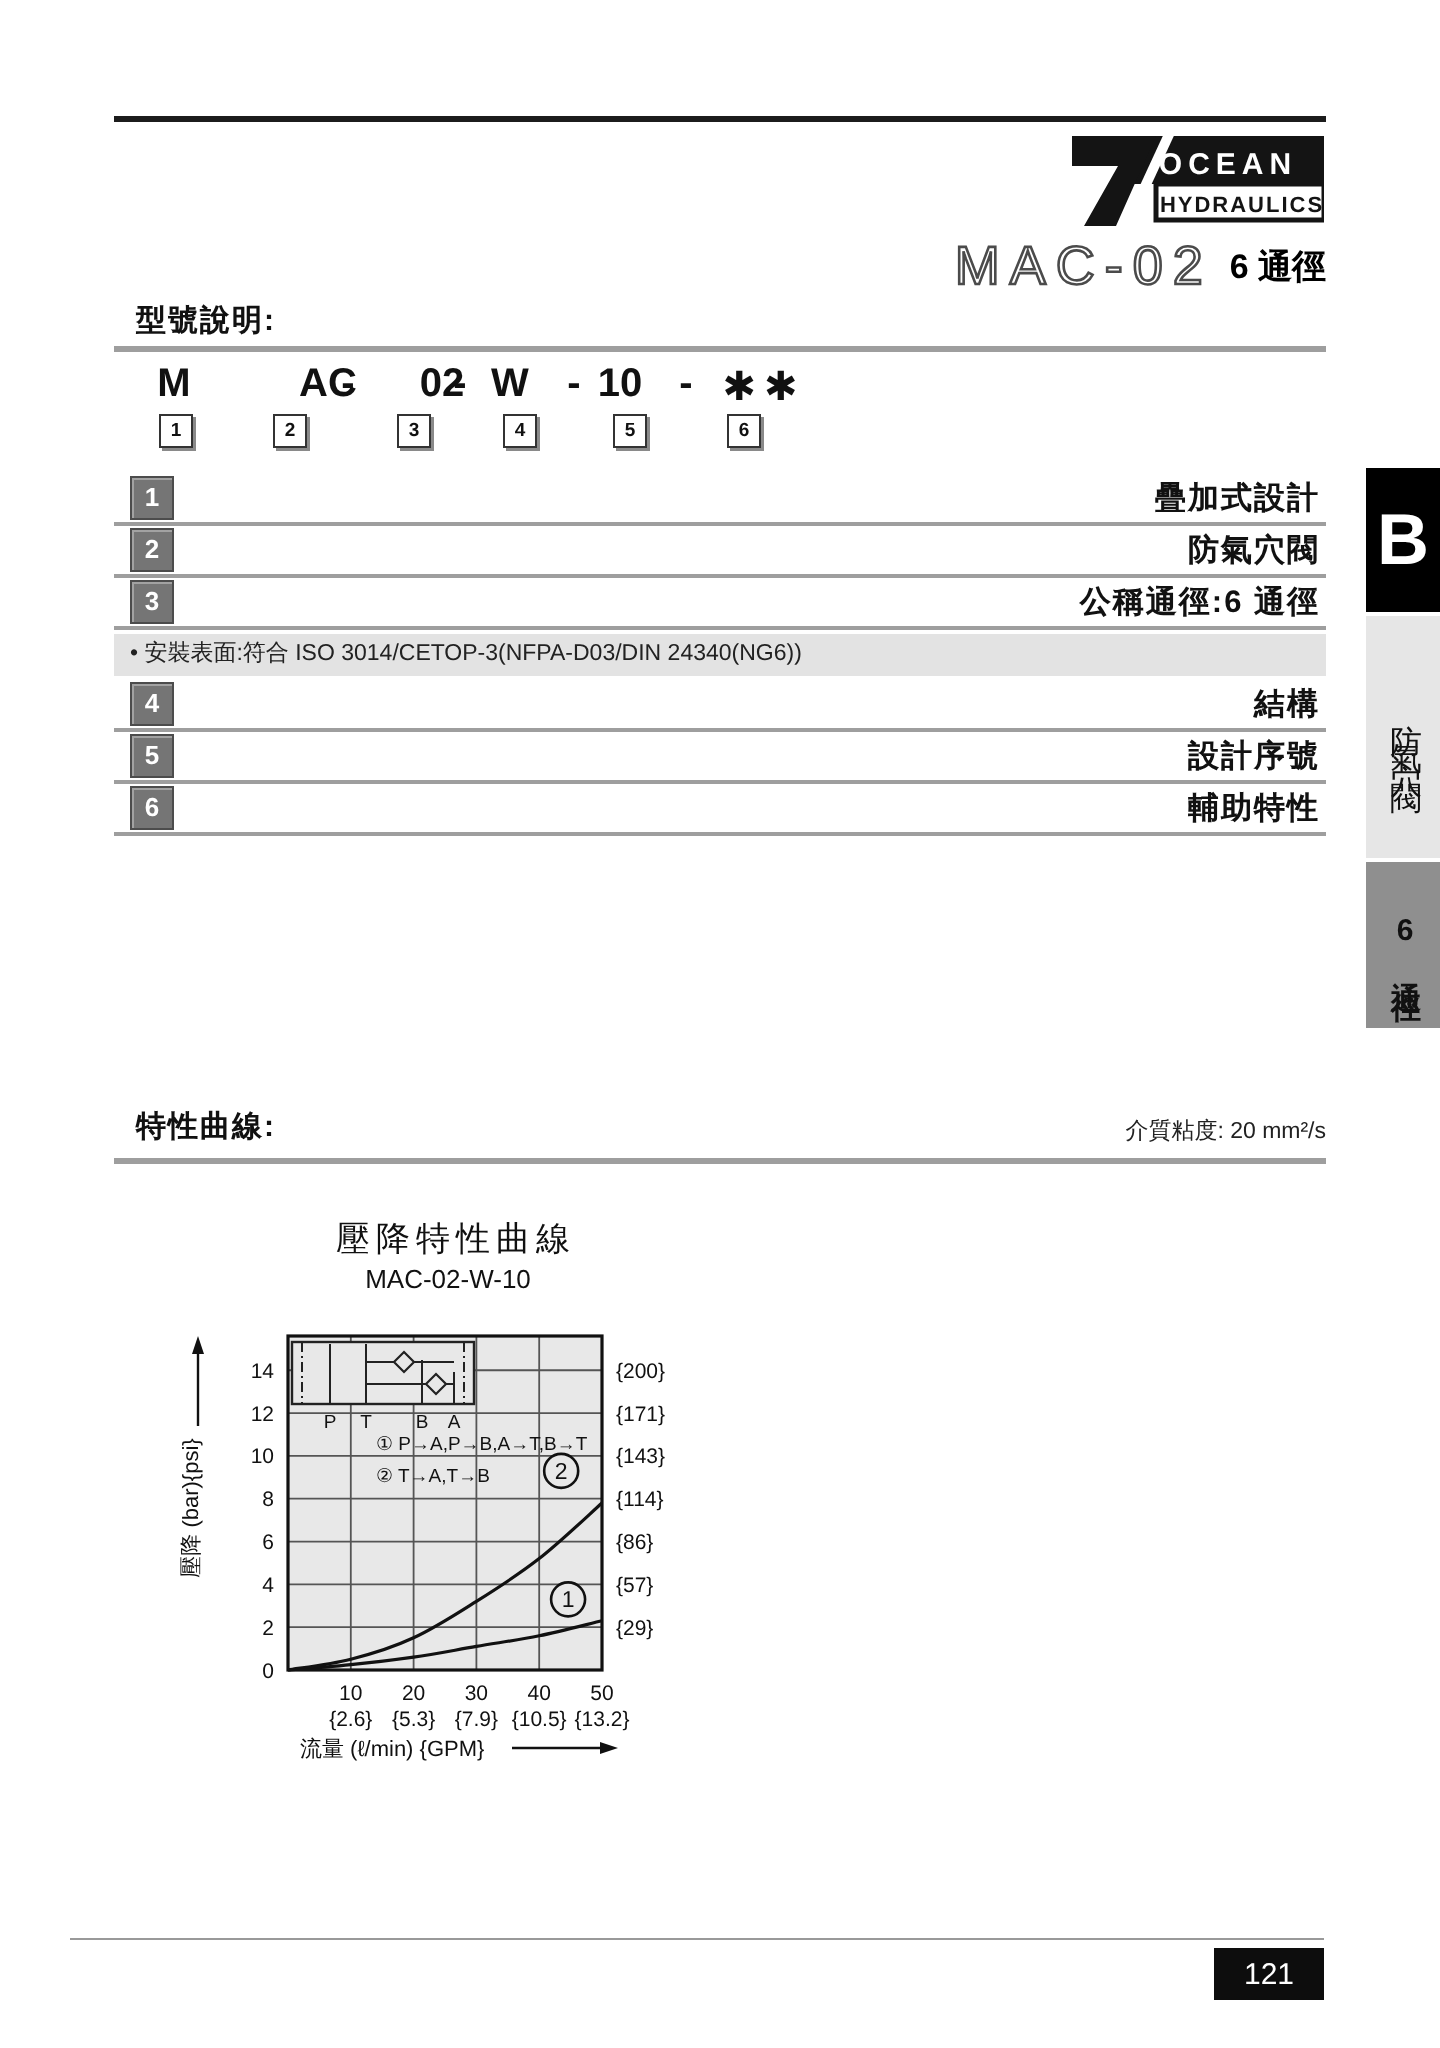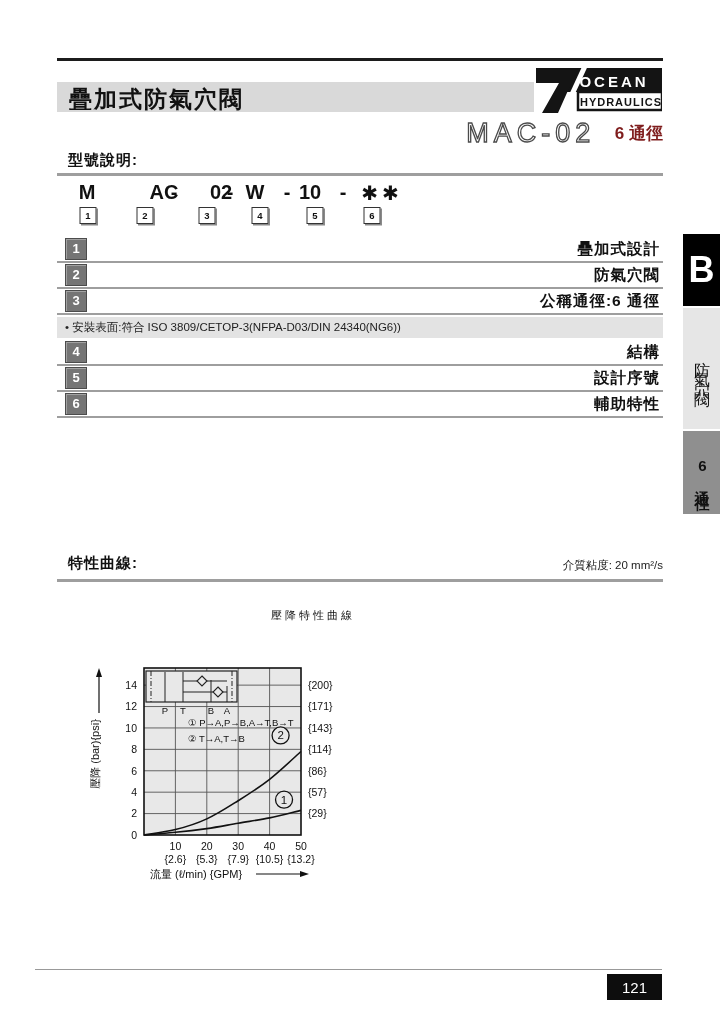--- a/index.html
+++ b/index.html
@@ -9,21 +9,21 @@
   .topline{position:absolute;left:57px;top:58px;width:606px;height:3px;background:#1c1c1c;}
 
   .titlebar{position:absolute;left:57px;top:82px;width:477px;height:30px;background:#d9d9d9;}
   .titlebar .t{position:absolute;left:12px;top:2px;font-size:23px;font-weight:bold;letter-spacing:2px;}
 
   .logo{position:absolute;left:532px;top:66px;width:130px;height:48px;}
 
   .model-series{position:absolute;right:57px;top:118px;text-align:right;white-space:nowrap;}
   .model-series .outline{font-size:27px;font-weight:normal;letter-spacing:5px;color:#fff;
         -webkit-text-stroke:1.3px #4b4b4b;vertical-align:middle;}
-  .model-series .size{font-size:17px;font-weight:bold;color:#7f1d1d;vertical-align:middle;margin-left:15px;}
+  .model-series .size{font-size:17px;font-weight:bold;color:#000000;vertical-align:middle;margin-left:4px;}
 
   .sec-heading{position:absolute;left:68px;font-size:15px;font-weight:bold;letter-spacing:1px;}
   .rule{position:absolute;left:57px;width:606px;height:3px;background:#9e9e9e;}
 
   .model-code{position:absolute;left:0;top:181px;width:720px;height:26px;}
   .model-code span{position:absolute;transform:translateX(-50%);font-size:20px;font-weight:bold;}
   .mc0{left:87px}.mc1{left:164px}.mc2{left:174px}.mc3{left:221px}.mc4{left:230px}
   .mc5{left:255px}.mc6{left:287px}.mc7{left:310px}.mc8{left:343px}.mc9{left:382px;letter-spacing:4px;}
 
   .chips-row{position:absolute;left:0;top:207px;width:720px;height:18px;}
@@ -44,44 +44,41 @@
   .tab{position:absolute;left:683px;width:37px;display:flex;align-items:center;justify-content:center;}
   .tab-b{top:234px;height:72px;background:#000;color:#fff;font-size:36px;font-weight:bold;}
   .tab-valve{top:308px;height:121px;background:#e6e6e6;writing-mode:vertical-rl;text-orientation:upright;
         font-size:16px;letter-spacing:10px;color:#111;}
   .tab-size{top:431px;height:83px;background:#8f8f8f;writing-mode:vertical-rl;text-orientation:upright;
         font-size:15px;font-weight:bold;letter-spacing:5px;color:#111;}
 
   .viscosity{position:absolute;right:57px;top:558px;font-size:11.5px;color:#222;}
 
   .chart{position:absolute;left:85px;top:608px;width:270px;height:310px;}
-  .chart-title{position:absolute;left:0;top:0;width:270px;text-align:right;font-size:11px;
+  .chart-title{position:absolute;left:0;top:0;width:270px;text-align:center;font-size:17px;
         letter-spacing:3px;padding-left:16px;box-sizing:border-box;}
   .chart-subtitle{position:absolute;left:0;top:24px;width:270px;text-align:center;font-size:13px;
         padding-left:8px;box-sizing:border-box;}
   .chart-canvas{position:absolute;left:0;top:47px;width:270px;height:253px;}
   .legend-line{position:absolute;font-size:9.5px;color:#111;white-space:nowrap;margin-left:40px;}
   .lg0{left:63px;top:62px;}
   .lg1{left:63px;top:78px;}
   .schematic{position:absolute;left:60px;top:15px;}
 
   .footer-rule{position:absolute;left:35px;top:969px;width:627px;height:1px;background:#999;}
   .page-num{position:absolute;left:607px;top:974px;width:55px;height:26px;background:#0d0d0d;
         color:#fff;font-size:15px;font-weight:normal;display:flex;align-items:center;justify-content:center;}
 </style>
 </head>
 <body>
 
 <div class="page">
 
   <div class="topline"></div>
 
-  <div class="titlebar">
-    <div class="t">疊加式防氣穴閥</div>
-  </div>
 
   <div class="logo">
     <svg width="130" height="48" viewBox="0 0 130 48">
       <rect x="30" y="2" width="100" height="24" fill="#141414"></rect>
       <text x="82" y="21" text-anchor="middle" font-size="15" font-weight="bold" letter-spacing="3" fill="#fff">OCEAN</text>
       <line x1="30" y1="50" x2="54" y2="-2" stroke="#fff" stroke-width="5"></line>
       <rect x="46" y="26" width="84" height="18" fill="#fff" stroke="#141414" stroke-width="2.5"></rect>
       <text x="89" y="40" text-anchor="middle" font-size="11" font-weight="bold" letter-spacing="1" fill="#141414">HYDRAULICS</text>
       <polygon points="4,2 46,2 26,47 10,47 27,17 4,17" fill="#141414"></polygon>
     </svg>
@@ -123,21 +120,21 @@
       <span class="lbl">疊加式設計</span>
     </div>
     <div class="spec-row">
       <span class="numchip">2</span>
       <span class="lbl">防氣穴閥</span>
     </div>
     <div class="spec-row">
       <span class="numchip">3</span>
       <span class="lbl">公稱通徑:6 通徑</span>
     </div>
-    <div class="note-bar">•  安裝表面:符合 ISO 3809/CETOP-3(NFPA-D03/DIN 24340(NG6))</div>
+    <div class="note-bar">•  安裝表面:符合 ISO 3014/CETOP-3(NFPA-D03/DIN 24340(NG6))</div>
     <div class="spec-row">
       <span class="numchip">4</span>
       <span class="lbl">結構</span>
     </div>
     <div class="spec-row">
       <span class="numchip">5</span>
       <span class="lbl">設計序號</span>
     </div>
     <div class="spec-row">
       <span class="numchip">6</span>
@@ -148,20 +145,21 @@
   <div class="tab tab-b">B</div>
   <div class="tab tab-valve">防氣穴閥</div>
   <div class="tab tab-size">6通徑</div>
 
   <div class="sec-heading" style="top:554px;">特性曲線:</div>
   <div class="viscosity">介質粘度: 20 mm²/s</div>
   <div class="rule" style="top:579px;"></div>
 
   <div class="chart">
     <div class="chart-title">壓降特性曲線</div>
+    <div class="chart-subtitle">MAC-02-W-10</div>
     <div class="chart-canvas">
       <svg id="chart-svg" width="270" height="253" viewBox="0 0 270 253">
           <rect x="59" y="13" width="157" height="167" fill="#e8e8e8"></rect>
           <line x1="59" y1="158.5897435897436" x2="216" y2="158.5897435897436" stroke="#555" stroke-width="0.9"></line>
           <line x1="59" y1="137.17948717948718" x2="216" y2="137.17948717948718" stroke="#555" stroke-width="0.9"></line>
           <line x1="59" y1="115.76923076923076" x2="216" y2="115.76923076923076" stroke="#555" stroke-width="0.9"></line>
           <line x1="59" y1="94.35897435897435" x2="216" y2="94.35897435897435" stroke="#555" stroke-width="0.9"></line>
           <line x1="59" y1="72.94871794871794" x2="216" y2="72.94871794871794" stroke="#555" stroke-width="0.9"></line>
           <line x1="59" y1="51.53846153846152" x2="216" y2="51.53846153846152" stroke="#555" stroke-width="0.9"></line>
           <line x1="59" y1="30.12820512820511" x2="216" y2="30.12820512820511" stroke="#555" stroke-width="0.9"></line>

